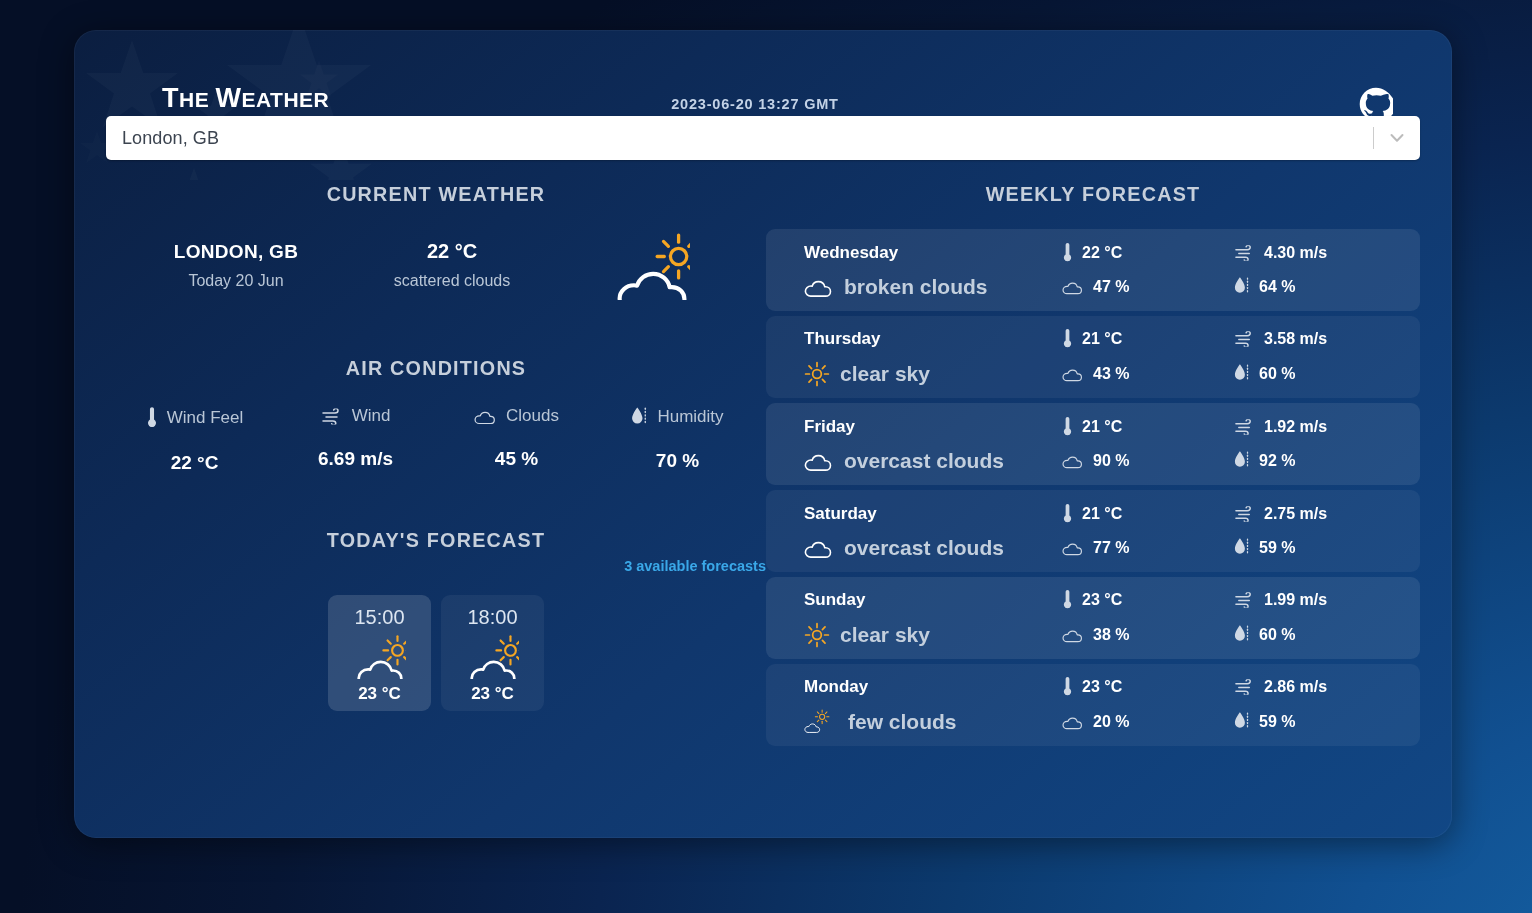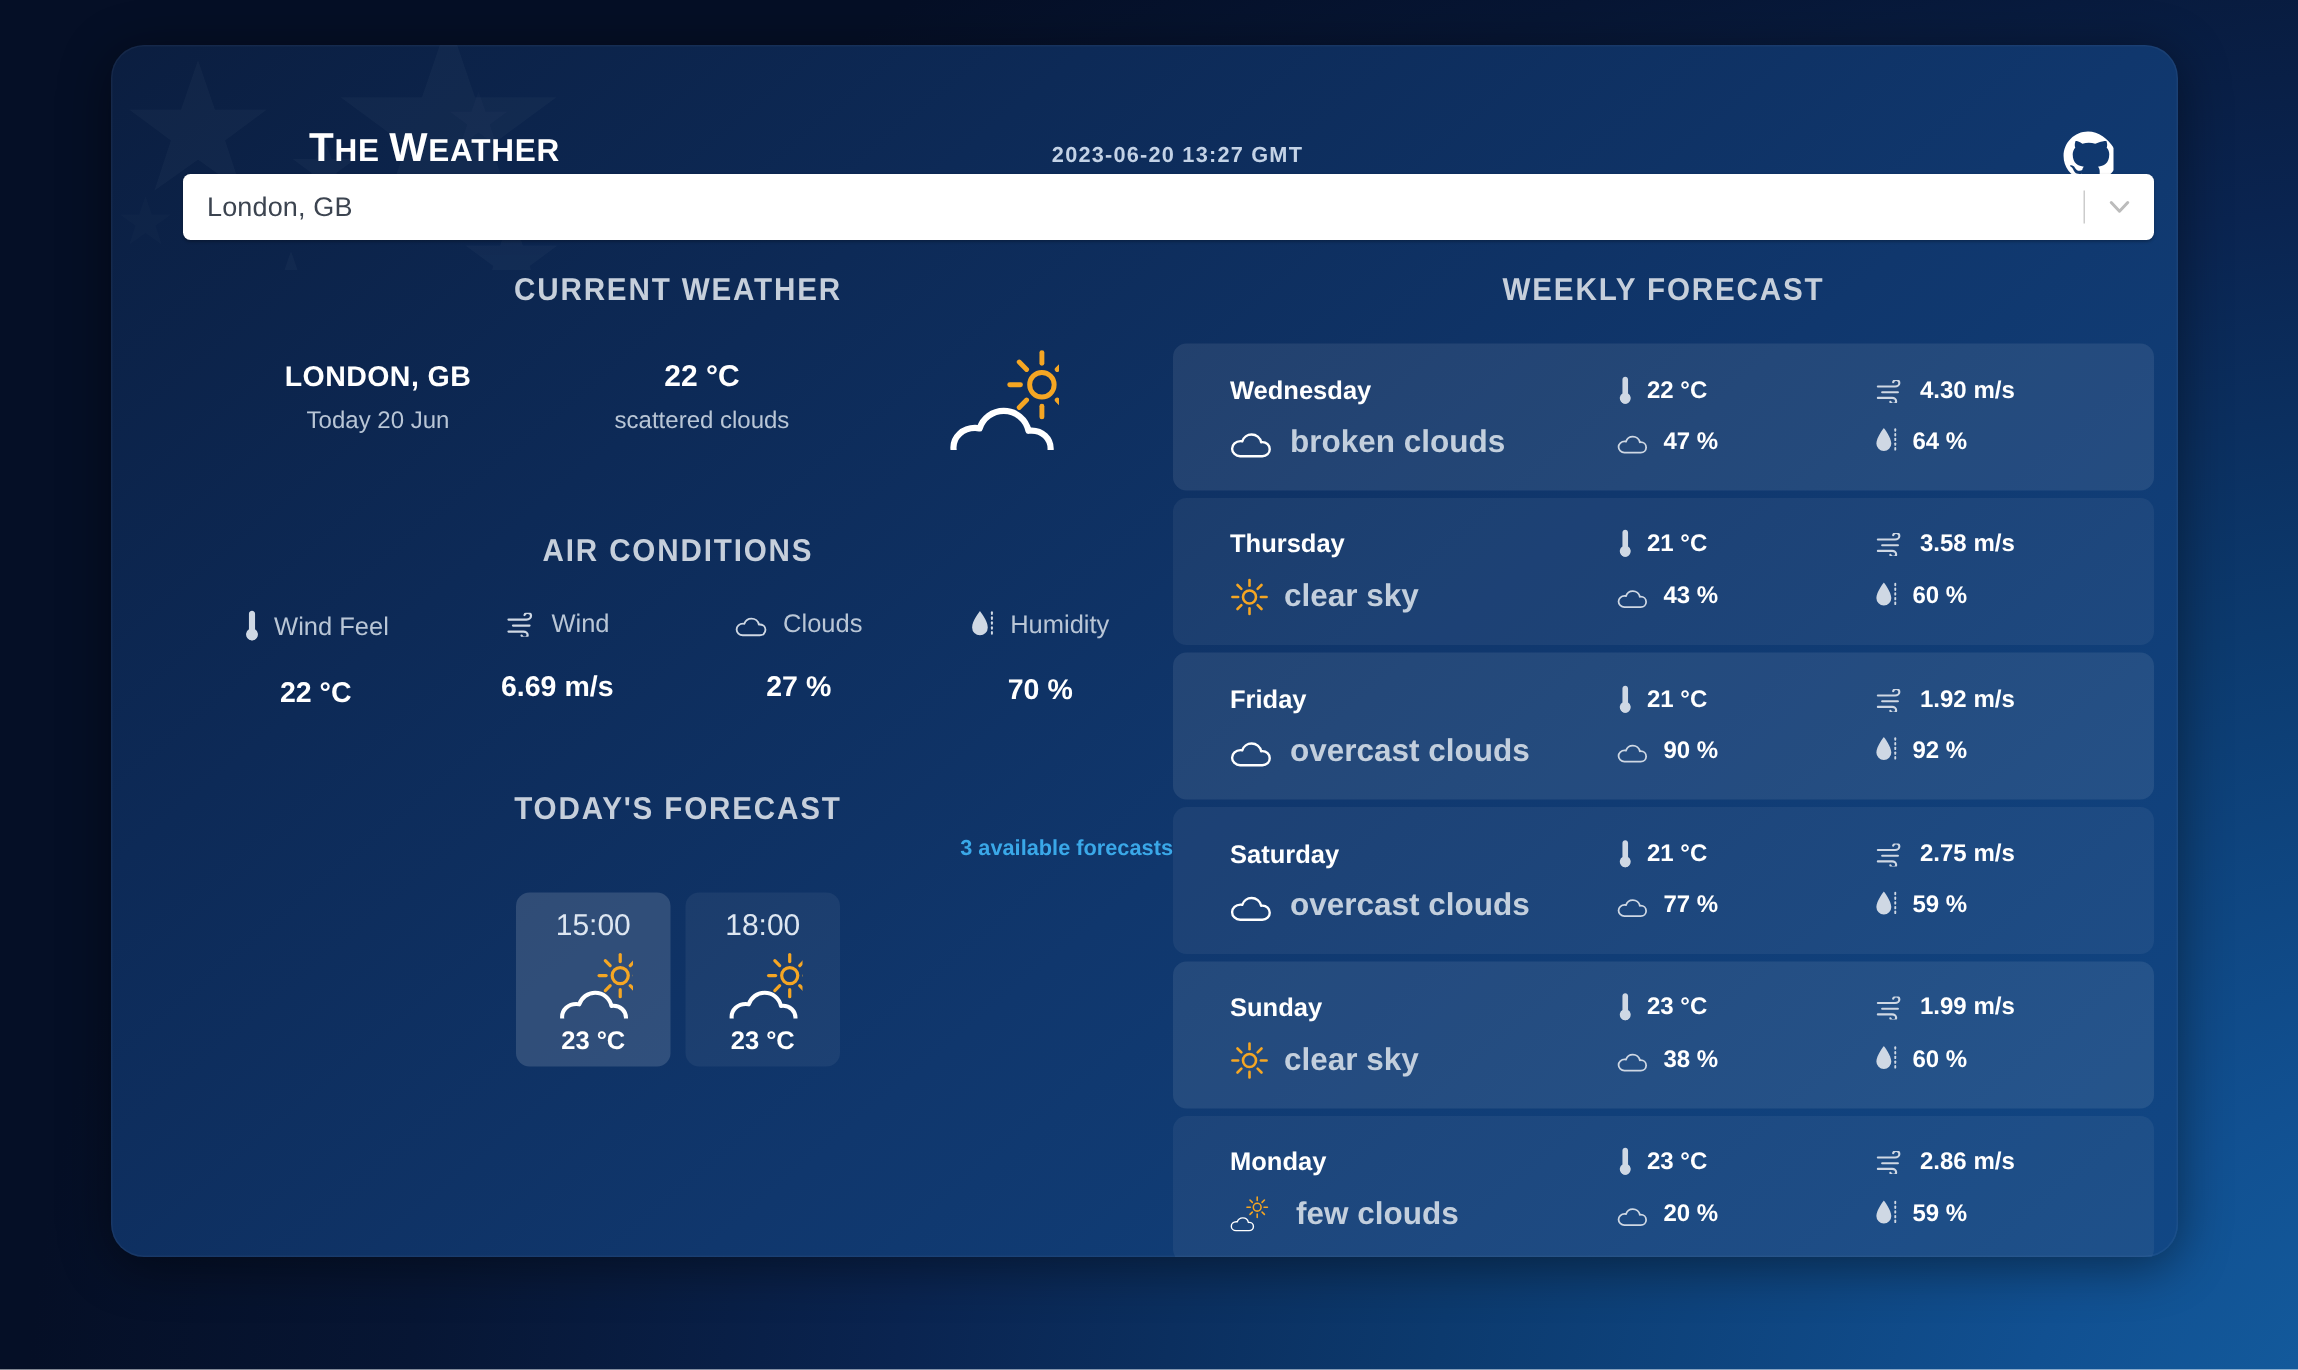--- a/index.html
+++ b/index.html
@@ -37,22 +37,21 @@
     background: linear-gradient(140deg, #0b1e40 0%, #0d2a57 28%, #10376d 58%, #114785 100%);
     box-shadow: 0 6px 34px rgba(0,0,0,.45), inset 0 0 0 1px rgba(255,255,255,.045);
     overflow: hidden;
   }
 
   .card-inner {
     position: relative;
     width: 100%;
     height: 100%;
     z-index: 2;
-    padding: 28px 32px 0 44px;
-    margin-left: 16px;
+    padding: 28px 32px 0 16px;
   }
 
   
   .header {
     position: relative;
     height: 62px;
   }
 
   .logo {
     position: absolute;
@@ -217,21 +216,21 @@
   }
   .hour-card.active { background: rgba(255,255,255,.14); }
   .hour-time { font-size: 20px; color: #dde6f1; }
   .hour-icon { margin-top: 4px; }
   .hour-icon svg { width: 52px; height: 46px; display: block; }
   .hour-temp { margin-top: 5px; font-size: 17px; font-weight: 700; color: #ffffff; }
 
   
   .week-list { margin-top: 23px; }
   .week-row {
-    height: 98px;
+    height: 82px;
     border-radius: 9px;
     padding: 0 38px;
     margin-bottom: 5px;
     background: rgba(255,255,255,.055);
     display: flex;
     flex-direction: column;
     justify-content: center;
     gap: 11px;
   }
   .week-row.alt { background: rgba(255,255,255,.085); }
@@ -422,21 +421,21 @@
 
             <div class="air-cell">
               <div class="air-label">
                 <span class="ic-dim">
                   <svg width="23" height="17" viewBox="0 0 64 46">
                       <use href="#sym-cloud"></use>
                     </svg>
                 </span>
                 <span>Clouds</span>
               </div>
-              <div class="air-value">27 %</div>
+              <div class="air-value">45 %</div>
             </div>
 
             <div class="air-cell">
               <div class="air-label">
                 <span class="ic-dim">
                   <svg width="17" height="22" viewBox="0 0 30 40">
                       <use href="#sym-humidity"></use>
                     </svg>
                 </span>
                 <span>Humidity</span>

